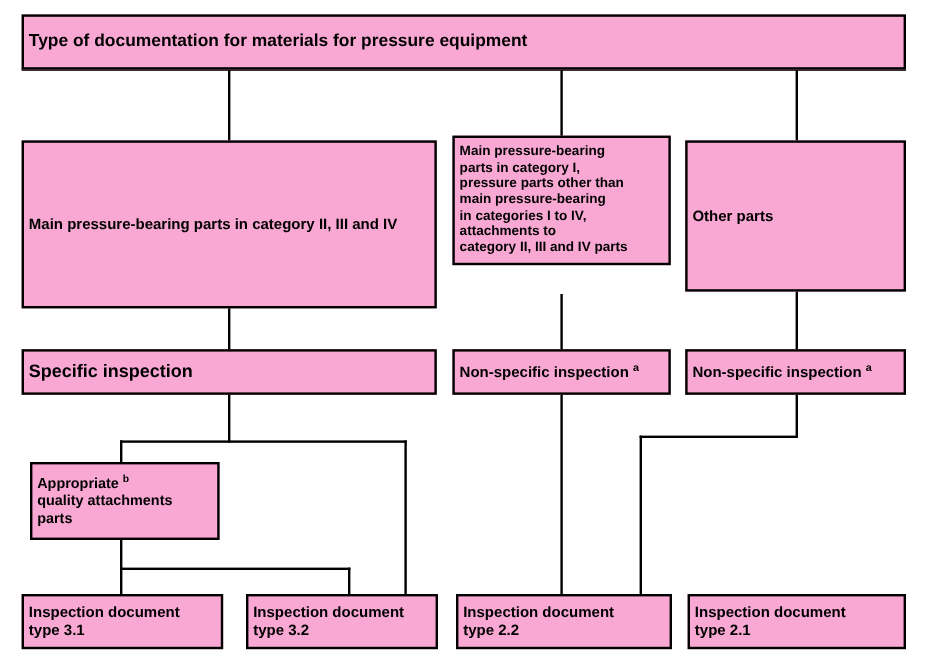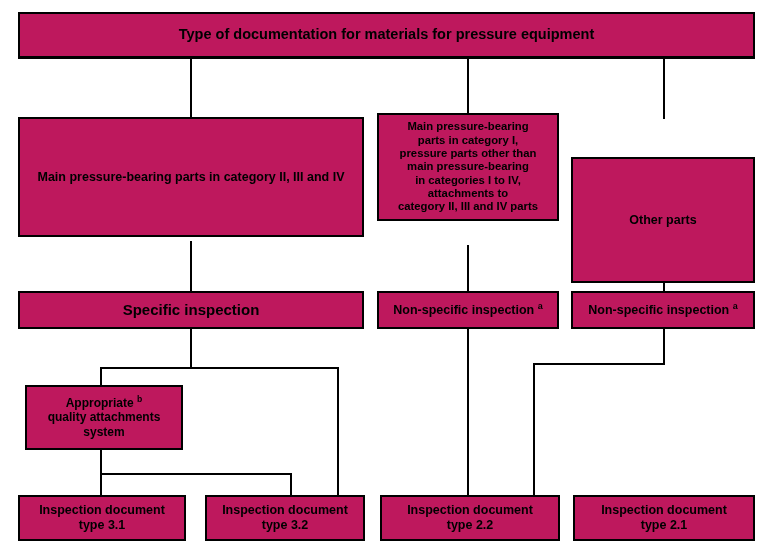--- a/index.html
+++ b/index.html
@@ -16,48 +16,47 @@
     position: relative;
     width: 772px;
     height: 558px;
     background: #ffffff;
     overflow: hidden;
   }
   .box {
     position: absolute;
     box-sizing: border-box;
     border: 2px solid #000000;
-    background: #be185d;
+    background: #f9a8d4;
     display: flex;
     align-items: center;
     justify-content: center;
-    text-align: center;
     font-weight: bold;
     color: #000000;
     z-index: 3;
   }
   .box .label {
     display: block;
     width: 100%;
     padding: 0 4px;
     line-height: 1.18;
     white-space: pre-line;
   }
   .box sup {
     font-size: 0.72em;
     font-weight: bold;
     vertical-align: super;
     line-height: 0;
   }
 
   
   #box-title        { left: 18px;  top: 12px;  width: 737px; height: 46px; font-size: 14.5px; }
-  #box-main-cat234  { left: 18px;  top: 117px; width: 346px; height: 120px; font-size: 12.5px; }
+  #box-main-cat234  { left: 18px;  top: 117px; width: 346px; height: 140px; font-size: 12.5px; }
   #box-main-cat1    { left: 377px; top: 113px; width: 182px; height: 108px; font-size: 11.3px; }
-  #box-other-parts  { left: 571px; top: 117px; width: 184px; height: 126px; font-size: 12.5px; margin-top: 40px; }
+  #box-other-parts  { left: 571px; top: 117px; width: 184px; height: 126px; font-size: 12.5px; }
 
   #box-specific-insp    { left: 18px;  top: 291px; width: 346px; height: 38px; font-size: 15px; }
   #box-nonspecific-mid  { left: 377px; top: 291px; width: 182px; height: 38px; font-size: 12.5px; }
   #box-nonspecific-right{ left: 571px; top: 291px; width: 184px; height: 38px; font-size: 12.5px; }
 
   #box-qms          { left: 25px;  top: 385px; width: 158px; height: 65px; font-size: 12px; }
 
   #box-doc31        { left: 18px;  top: 495px; width: 168px; height: 46px; font-size: 12.5px; }
   #box-doc32        { left: 205px; top: 495px; width: 160px; height: 46px; font-size: 12.5px; }
   #box-doc22        { left: 380px; top: 495px; width: 180px; height: 46px; font-size: 12.5px; }
@@ -161,21 +160,21 @@
 
   <div class="box" id="box-nonspecific-mid">
     <span class="label"><span>Non-specific inspection</span> <sup>a</sup></span>
   </div>
 
   <div class="box" id="box-nonspecific-right">
     <span class="label"><span>Non-specific inspection</span> <sup>a</sup></span>
   </div>
 
   <div class="box" id="box-qms">
-    <span class="label"><span>Appropriate</span> <sup>b</sup><br><span>quality attachments</span><br><span>system</span></span>
+    <span class="label"><span>Appropriate</span> <sup>b</sup><br><span>quality attachments</span><br><span>parts</span></span>
   </div>
 
   <div class="box" id="box-doc31">
     <span class="label">Inspection document
 type 3.1</span>
   </div>
 
   <div class="box" id="box-doc32">
     <span class="label">Inspection document
 type 3.2</span>

